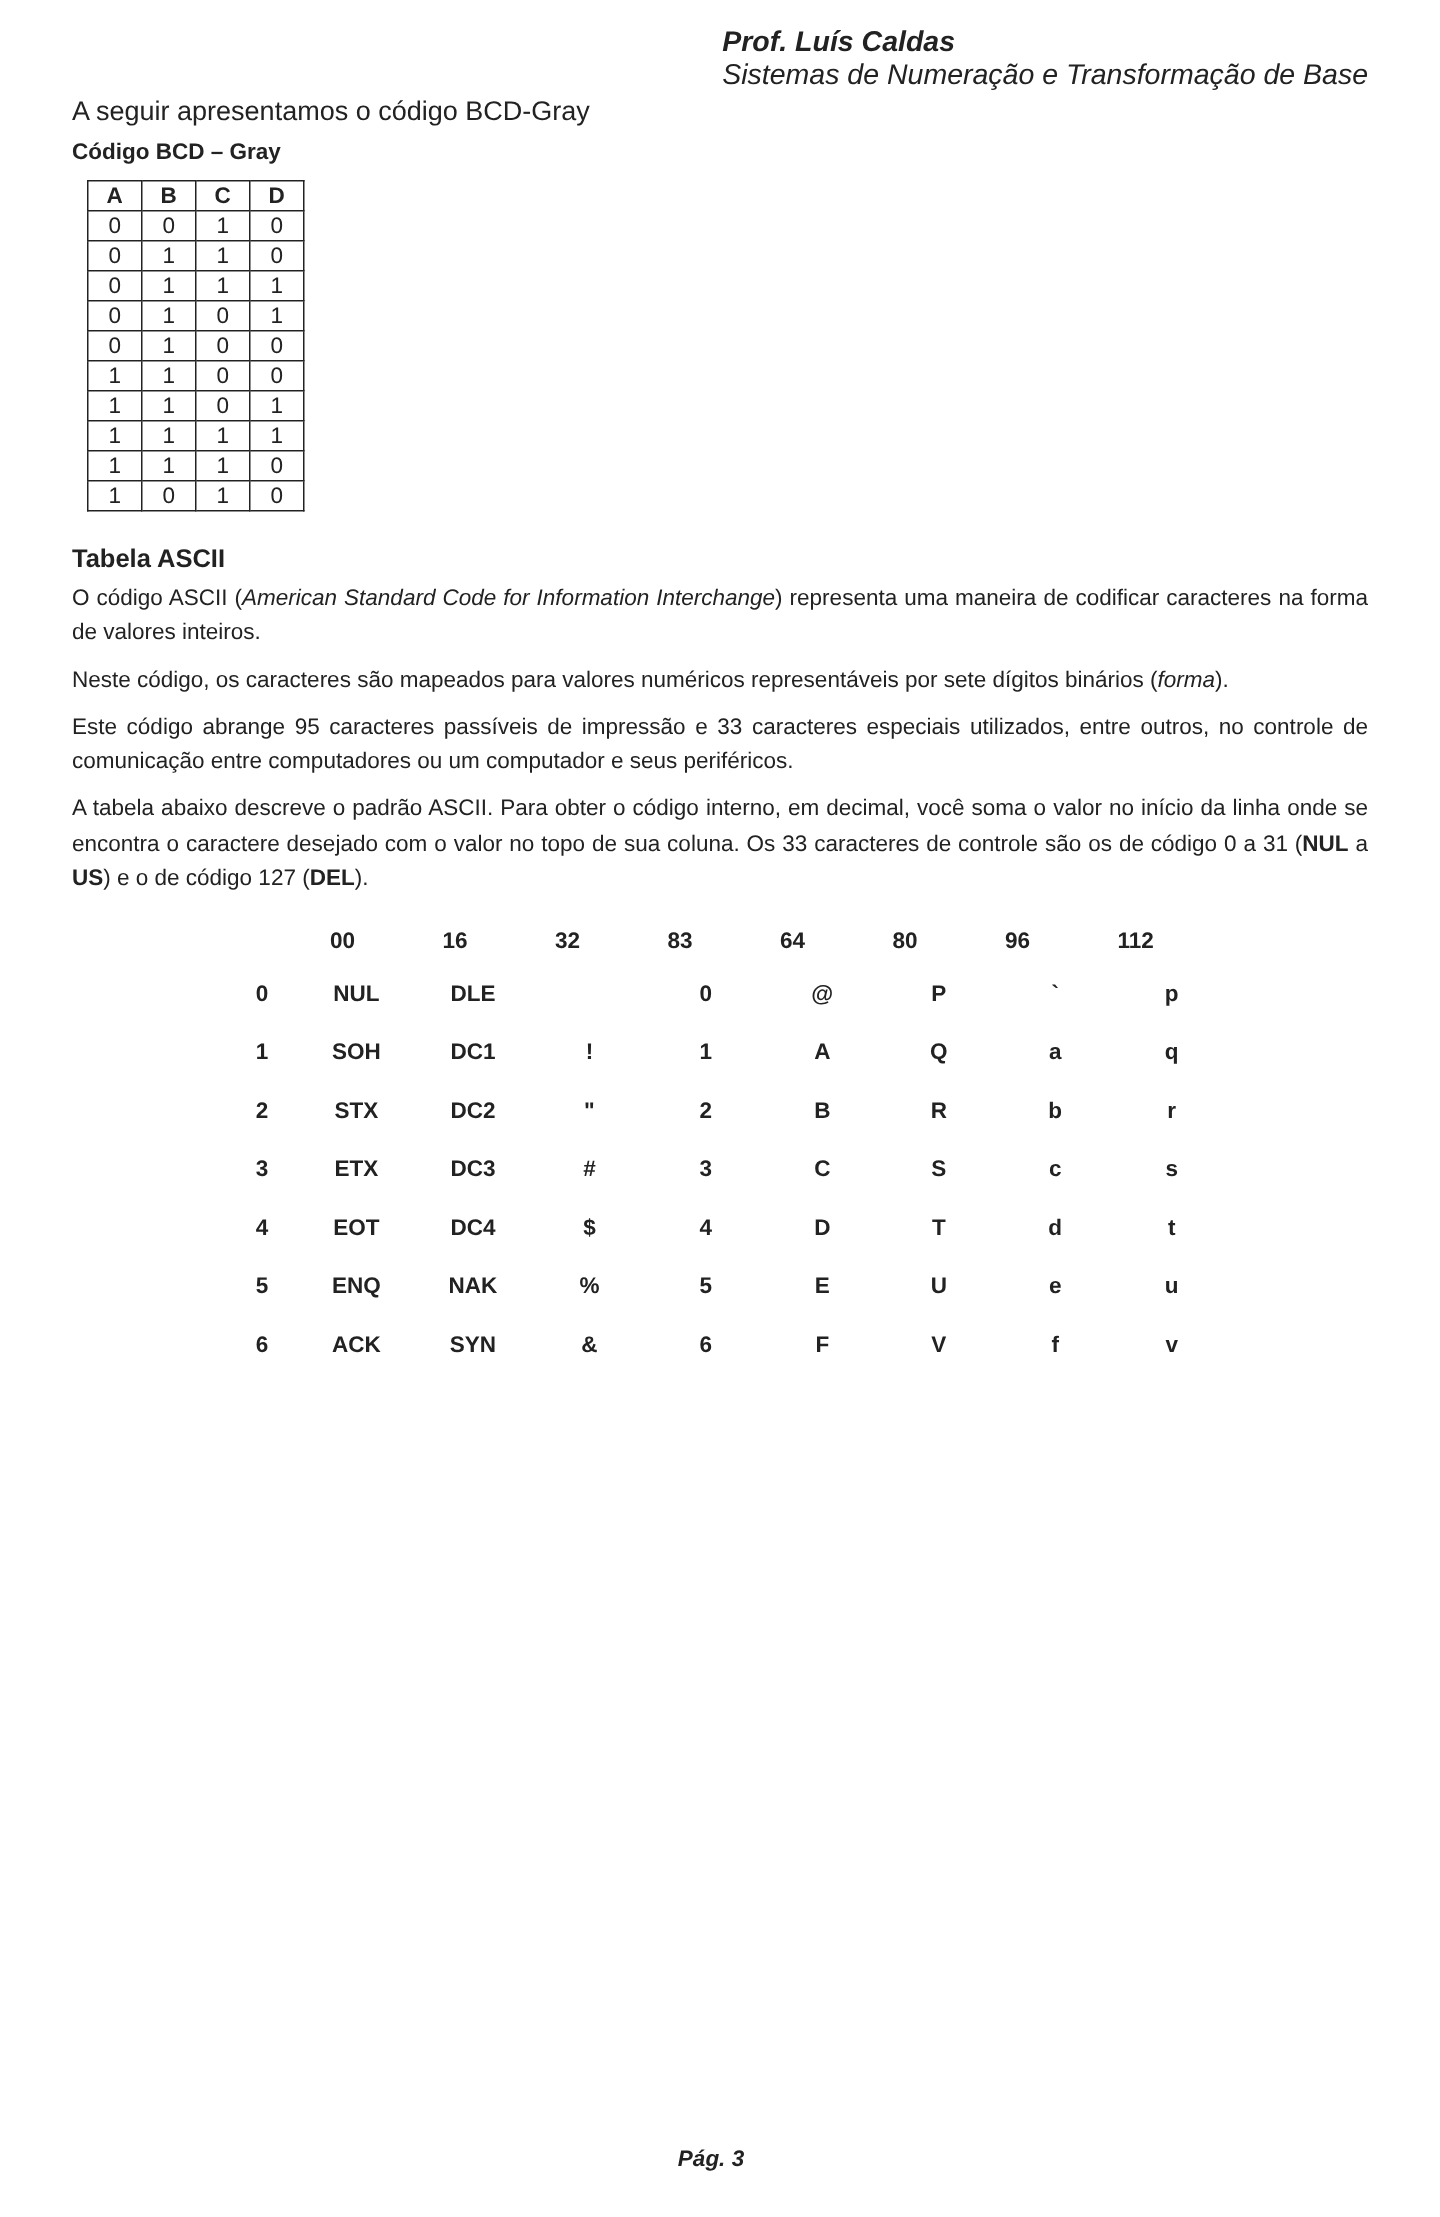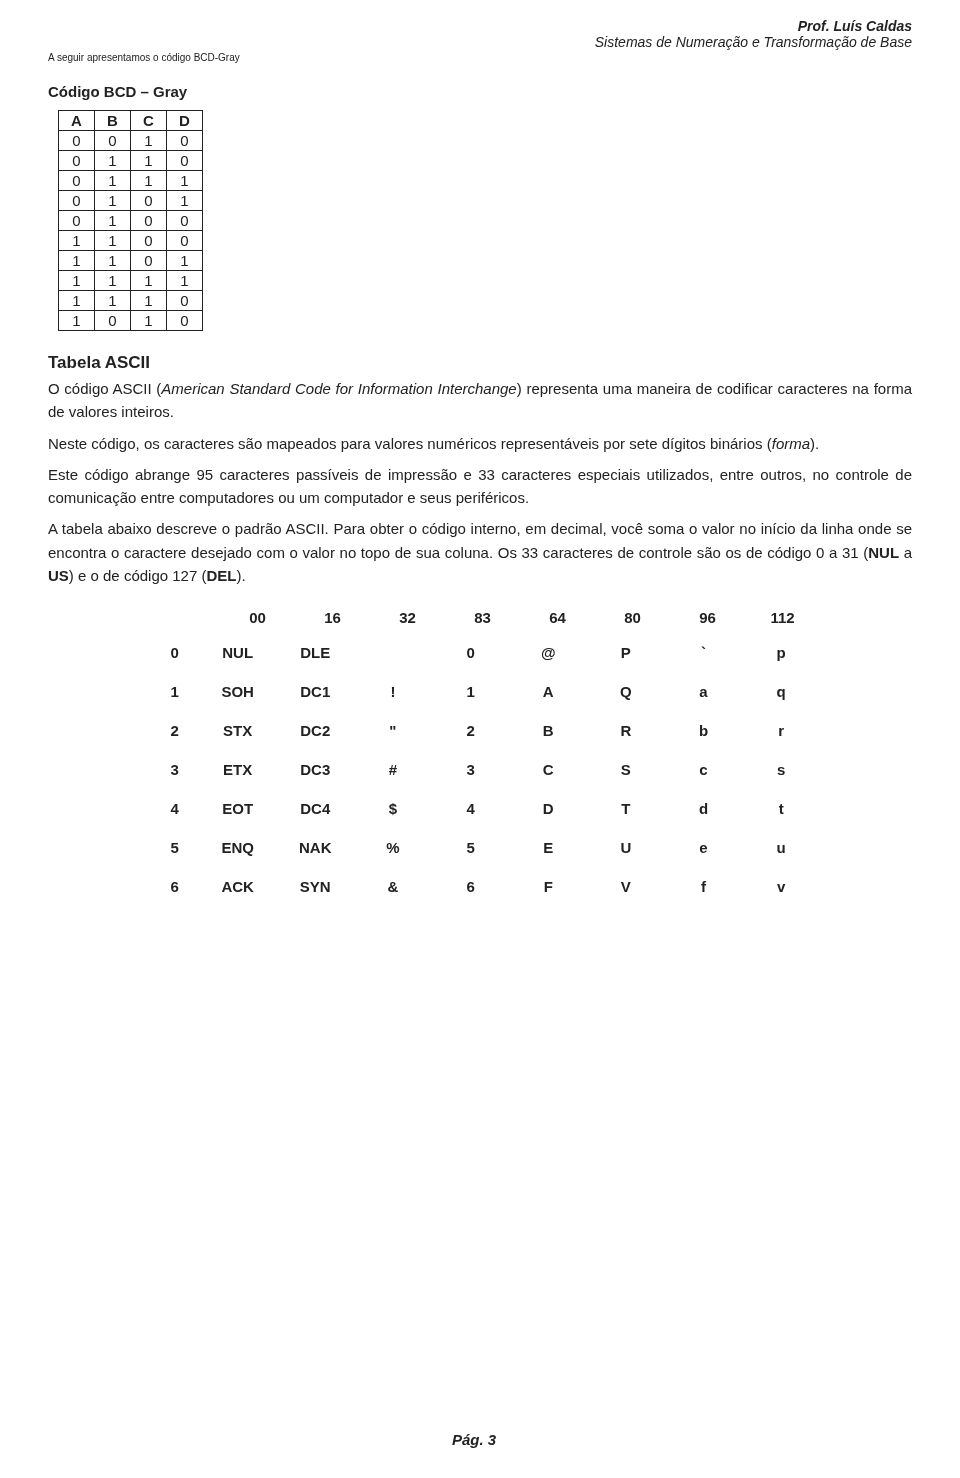--- a/index.html
+++ b/index.html
@@ -12,34 +12,34 @@
       min-height: 1478px;
       position: relative;
       padding: 18px 48px 40px 48px;
     }
     .header {
       display: flex;
       justify-content: flex-end;
       margin-bottom: 2px;
     }
     .header-right {
-      text-align: right;
-      font-size: 14px;
+      text-align: left;
+      font-size: 19px;
     }
     .header-right .author {
       font-style: italic;
       font-weight: bold;
     }
     .header-right .subtitle {
       font-style: italic;
       font-weight: normal;
     }
     .intro-text {
-      font-size: 10px;
-      margin-bottom: 20px;
+      font-size: 18px;
+      margin-bottom: 8px;
     }
     .intro-title {
       font-weight: bold;
       font-size: 15px;
       margin-bottom: 10px;
     }
     .bcd-gray-table {
       border-collapse: collapse;
       margin-bottom: 22px;
       margin-left: 10px;
@@ -79,21 +79,21 @@
       margin: 0 auto;
       width: 680px;
     }
     .ascii-header-row {
       display: flex;
       margin-bottom: 18px;
       margin-left: 80px;
     }
     .ascii-col-header {
       width: 80px;
-      text-align: center;
+      text-align: left;
       font-weight: bold;
       font-size: 15px;
     }
     .ascii-data-row {
       display: flex;
       margin-bottom: 22px;
       align-items: center;
     }
     .ascii-row-num {
       width: 60px;

